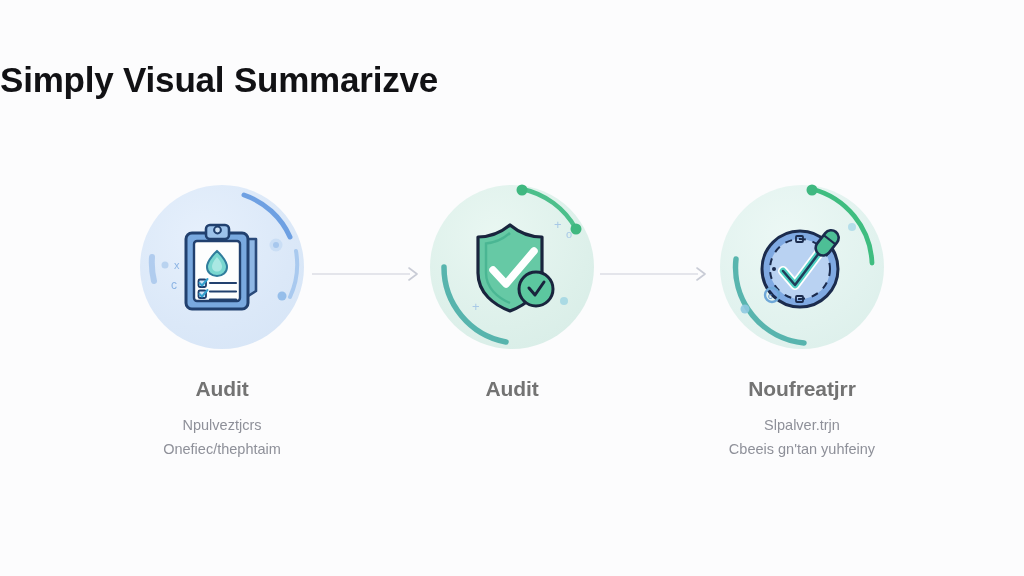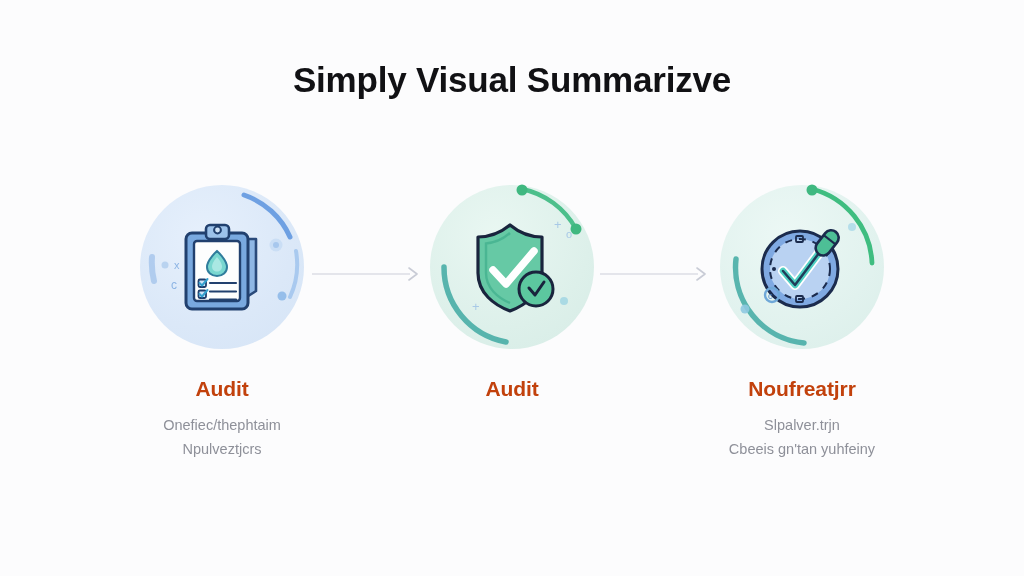--- a/index.html
+++ b/index.html
@@ -23,21 +23,20 @@
     height: 576px;
     background: #fcfcfd;
   }
 
   
   .title {
     position: absolute;
     top: 60px;
     left: 0;
     width: 1024px;
-    text-align: center;
     font-size: 35px;
     font-weight: bold;
     letter-spacing: -0.2px;
     color: #111114;
     white-space: nowrap;
   }
 
   
   .steps {
     position: absolute;
@@ -85,21 +84,21 @@
   .badge .art {
     position: relative;
     width: 104px;
     height: 104px;
   }
 
   .step-title {
     margin-top: 28px;
     font-size: 21px;
     font-weight: bold;
-    color: #c2410c;
+    color: #737373;
     letter-spacing: -0.1px;
     white-space: nowrap;
   }
 
   .step-desc {
     margin-top: 13px;
     font-size: 14.5px;
     line-height: 1.65;
     color: #8e9099;
     text-align: center;
@@ -177,22 +176,22 @@
             <rect x="28.5" y="75.5" width="7.5" height="7.5" rx="1.4" fill="#cfe4f8" stroke="#1f3f6d" stroke-width="1.8"></rect>
             <polyline points="29.5,79 32,81.5 37.5,75" fill="none" stroke="#34a0ce" stroke-width="2" stroke-linecap="round" stroke-linejoin="round"></polyline>
             <line x1="40" y1="76.5" x2="66" y2="76.5" stroke="#21406e" stroke-width="2.2" stroke-linecap="round"></line>
             <line x1="40" y1="84.5" x2="66" y2="84.5" stroke="#21406e" stroke-width="2.2" stroke-linecap="round"></line>
           </svg>
         </div>
       </div>
 
       <div class="step-title">Audit</div>
       <div class="step-desc">
+        <span>Npulveztjcrs</span>
         <span>Onefiec/thephtaim</span>
-        <span>Npulveztjcrs</span>
       </div>
     </div>
 
     <div class="step">
       <div class="badge">
         <div class="badge-disc" style="background:radial-gradient(circle at 40% 30%, #e9f7f2 0%, #ddf0ea 62%, #d6ece6 100%);"></div>
 
         <svg class="deco" viewBox="0 0 164 164">
           <path d="M92 4 A 80 80 0 0 1 146 44" fill="none" stroke="#4cbf8b" stroke-width="4.5" stroke-linecap="round"></path>
           <circle cx="92" cy="5" r="5.5" fill="#3fb880"></circle>

